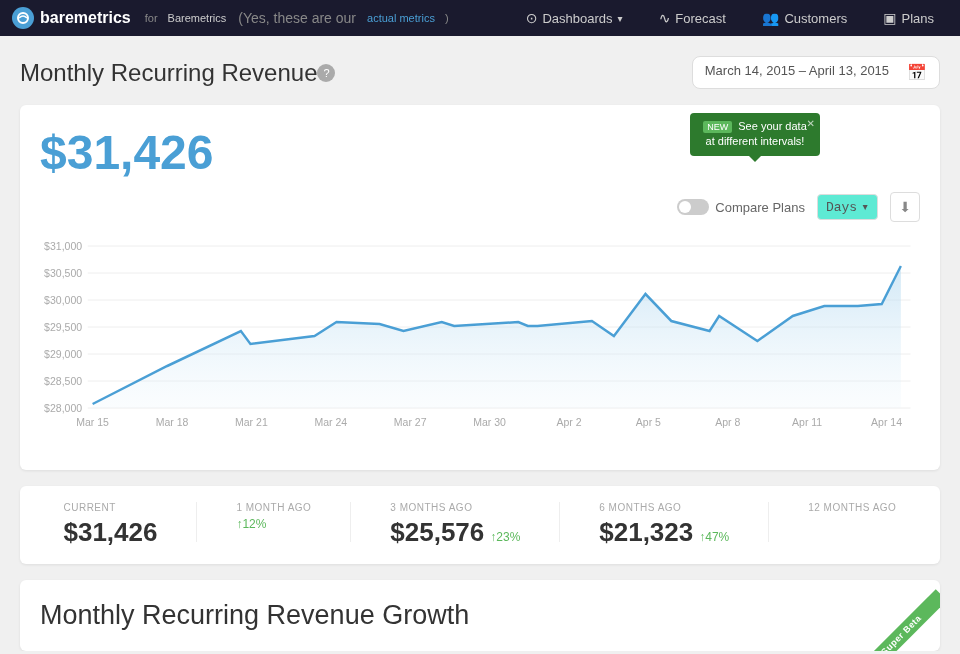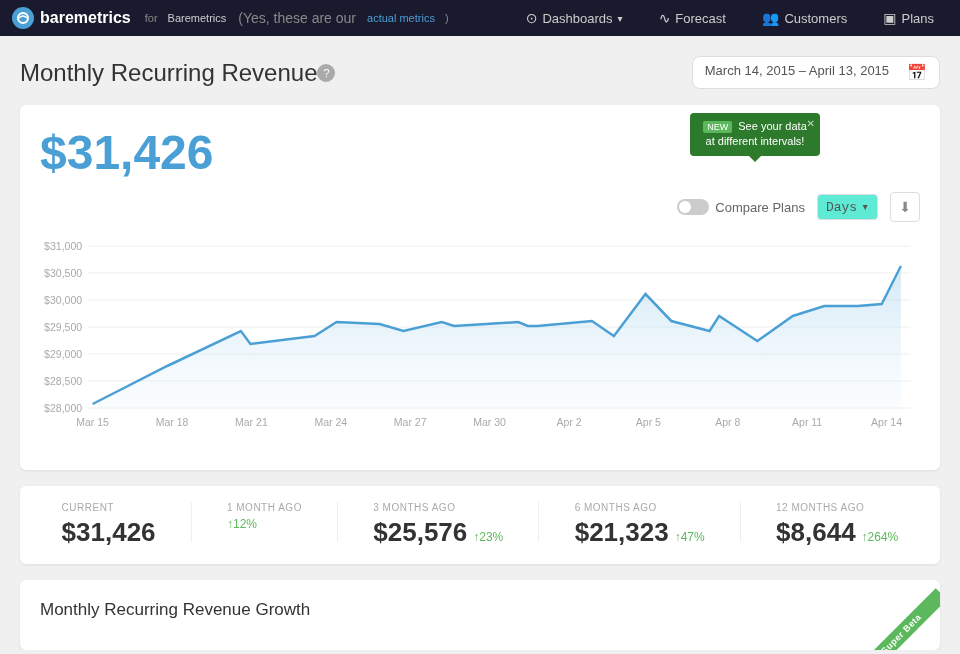--- a/index.html
+++ b/index.html
@@ -267,21 +267,21 @@
     .bottom-card {
       background: #fff;
       border-radius: 6px;
       padding: 20px;
       position: relative;
       box-shadow: 0 1px 3px rgba(0,0,0,0.08);
       min-height: 70px;
       overflow: hidden;
     }
     .bottom-card-title {
-      font-size: 17px;
+      font-size: 27px;
       font-weight: 400;
       color: #333;
     }
     
     .beta-ribbon {
       position: absolute;
       bottom: 8px;
       right: -18px;
       background: #5cb85c;
       color: #fff;
@@ -491,24 +491,20 @@
     <div class="stat-item">
       <div class="stat-label">6 MONTHS AGO</div>
       <div class="stat-value-row">
         <span class="stat-value">$21,323</span>
         <span class="stat-growth">↑47%</span>
       </div>
     </div>
     <div class="stat-divider"></div>
     <div class="stat-item">
       <div class="stat-label">12 MONTHS AGO</div>
-      <div class="stat-value-row">
-        <span class="stat-value">$8,644</span>
-        <span class="stat-growth">↑264%</span>
-      </div>
     </div>
   </div>
 
   <div class="bottom-card">
     <h2 class="bottom-card-title">Monthly Recurring Revenue Growth</h2>
     <div class="beta-ribbon">Super Beta</div>
   </div>
 
 </div>
 

